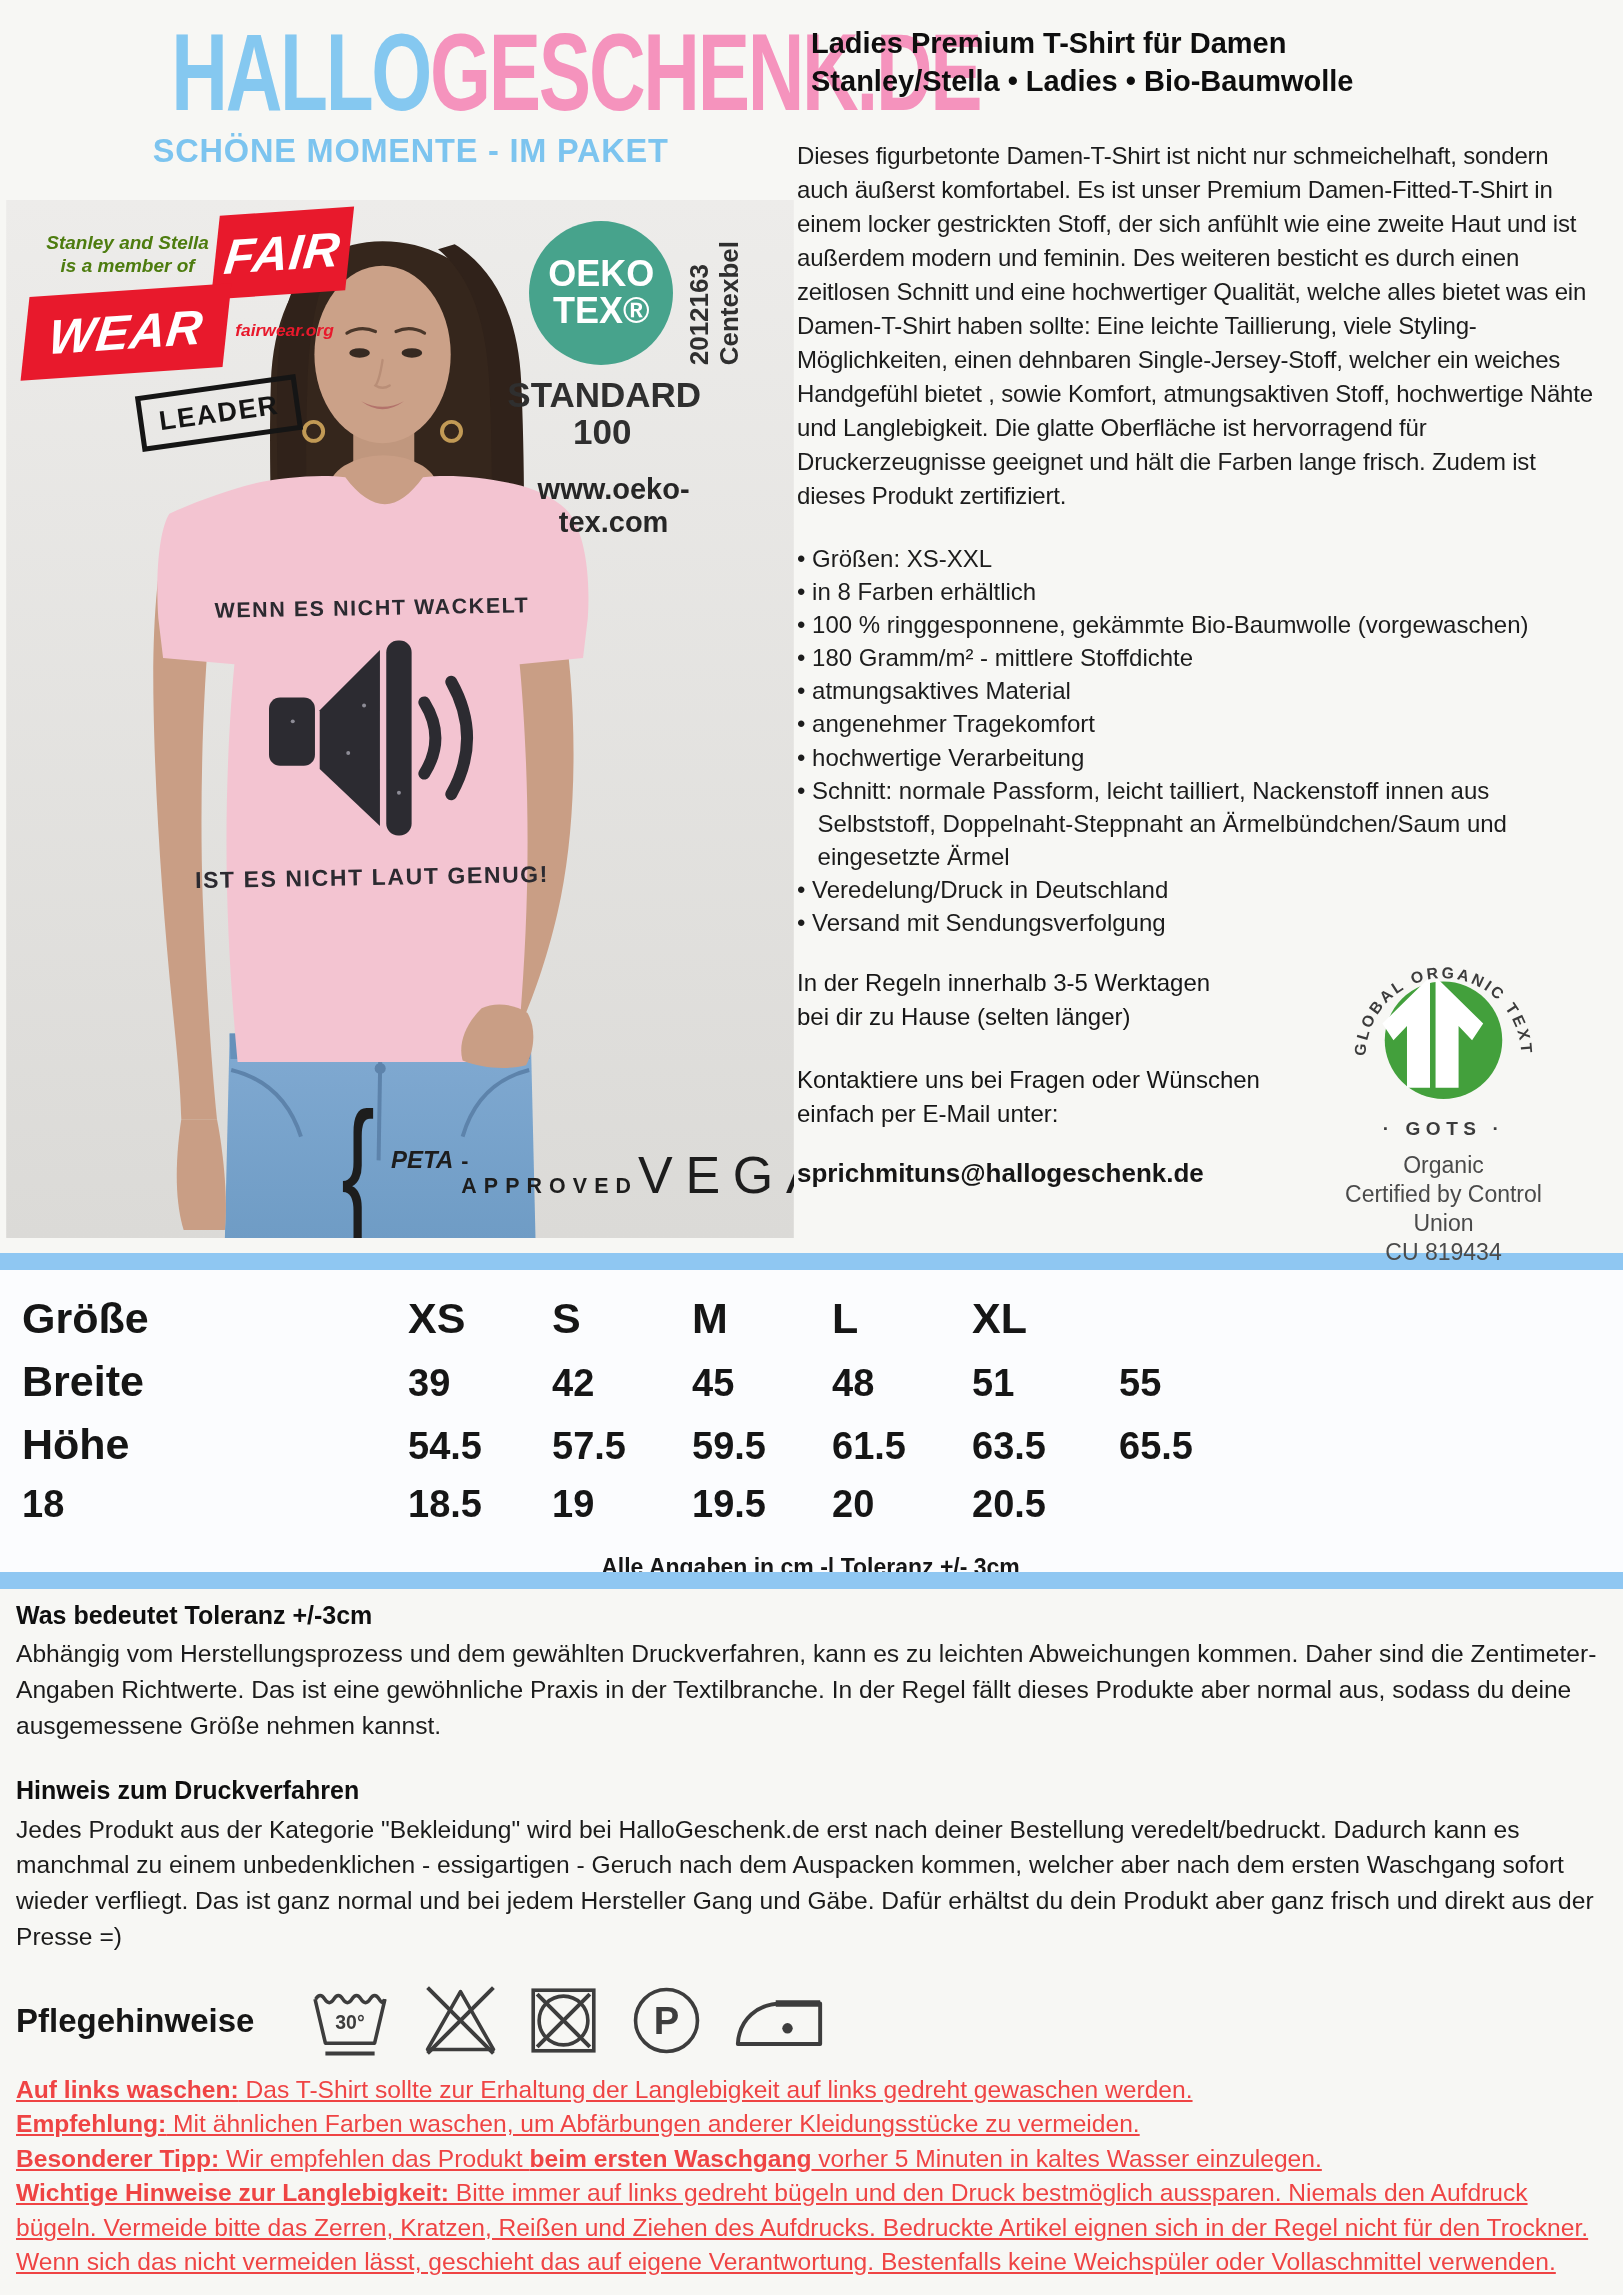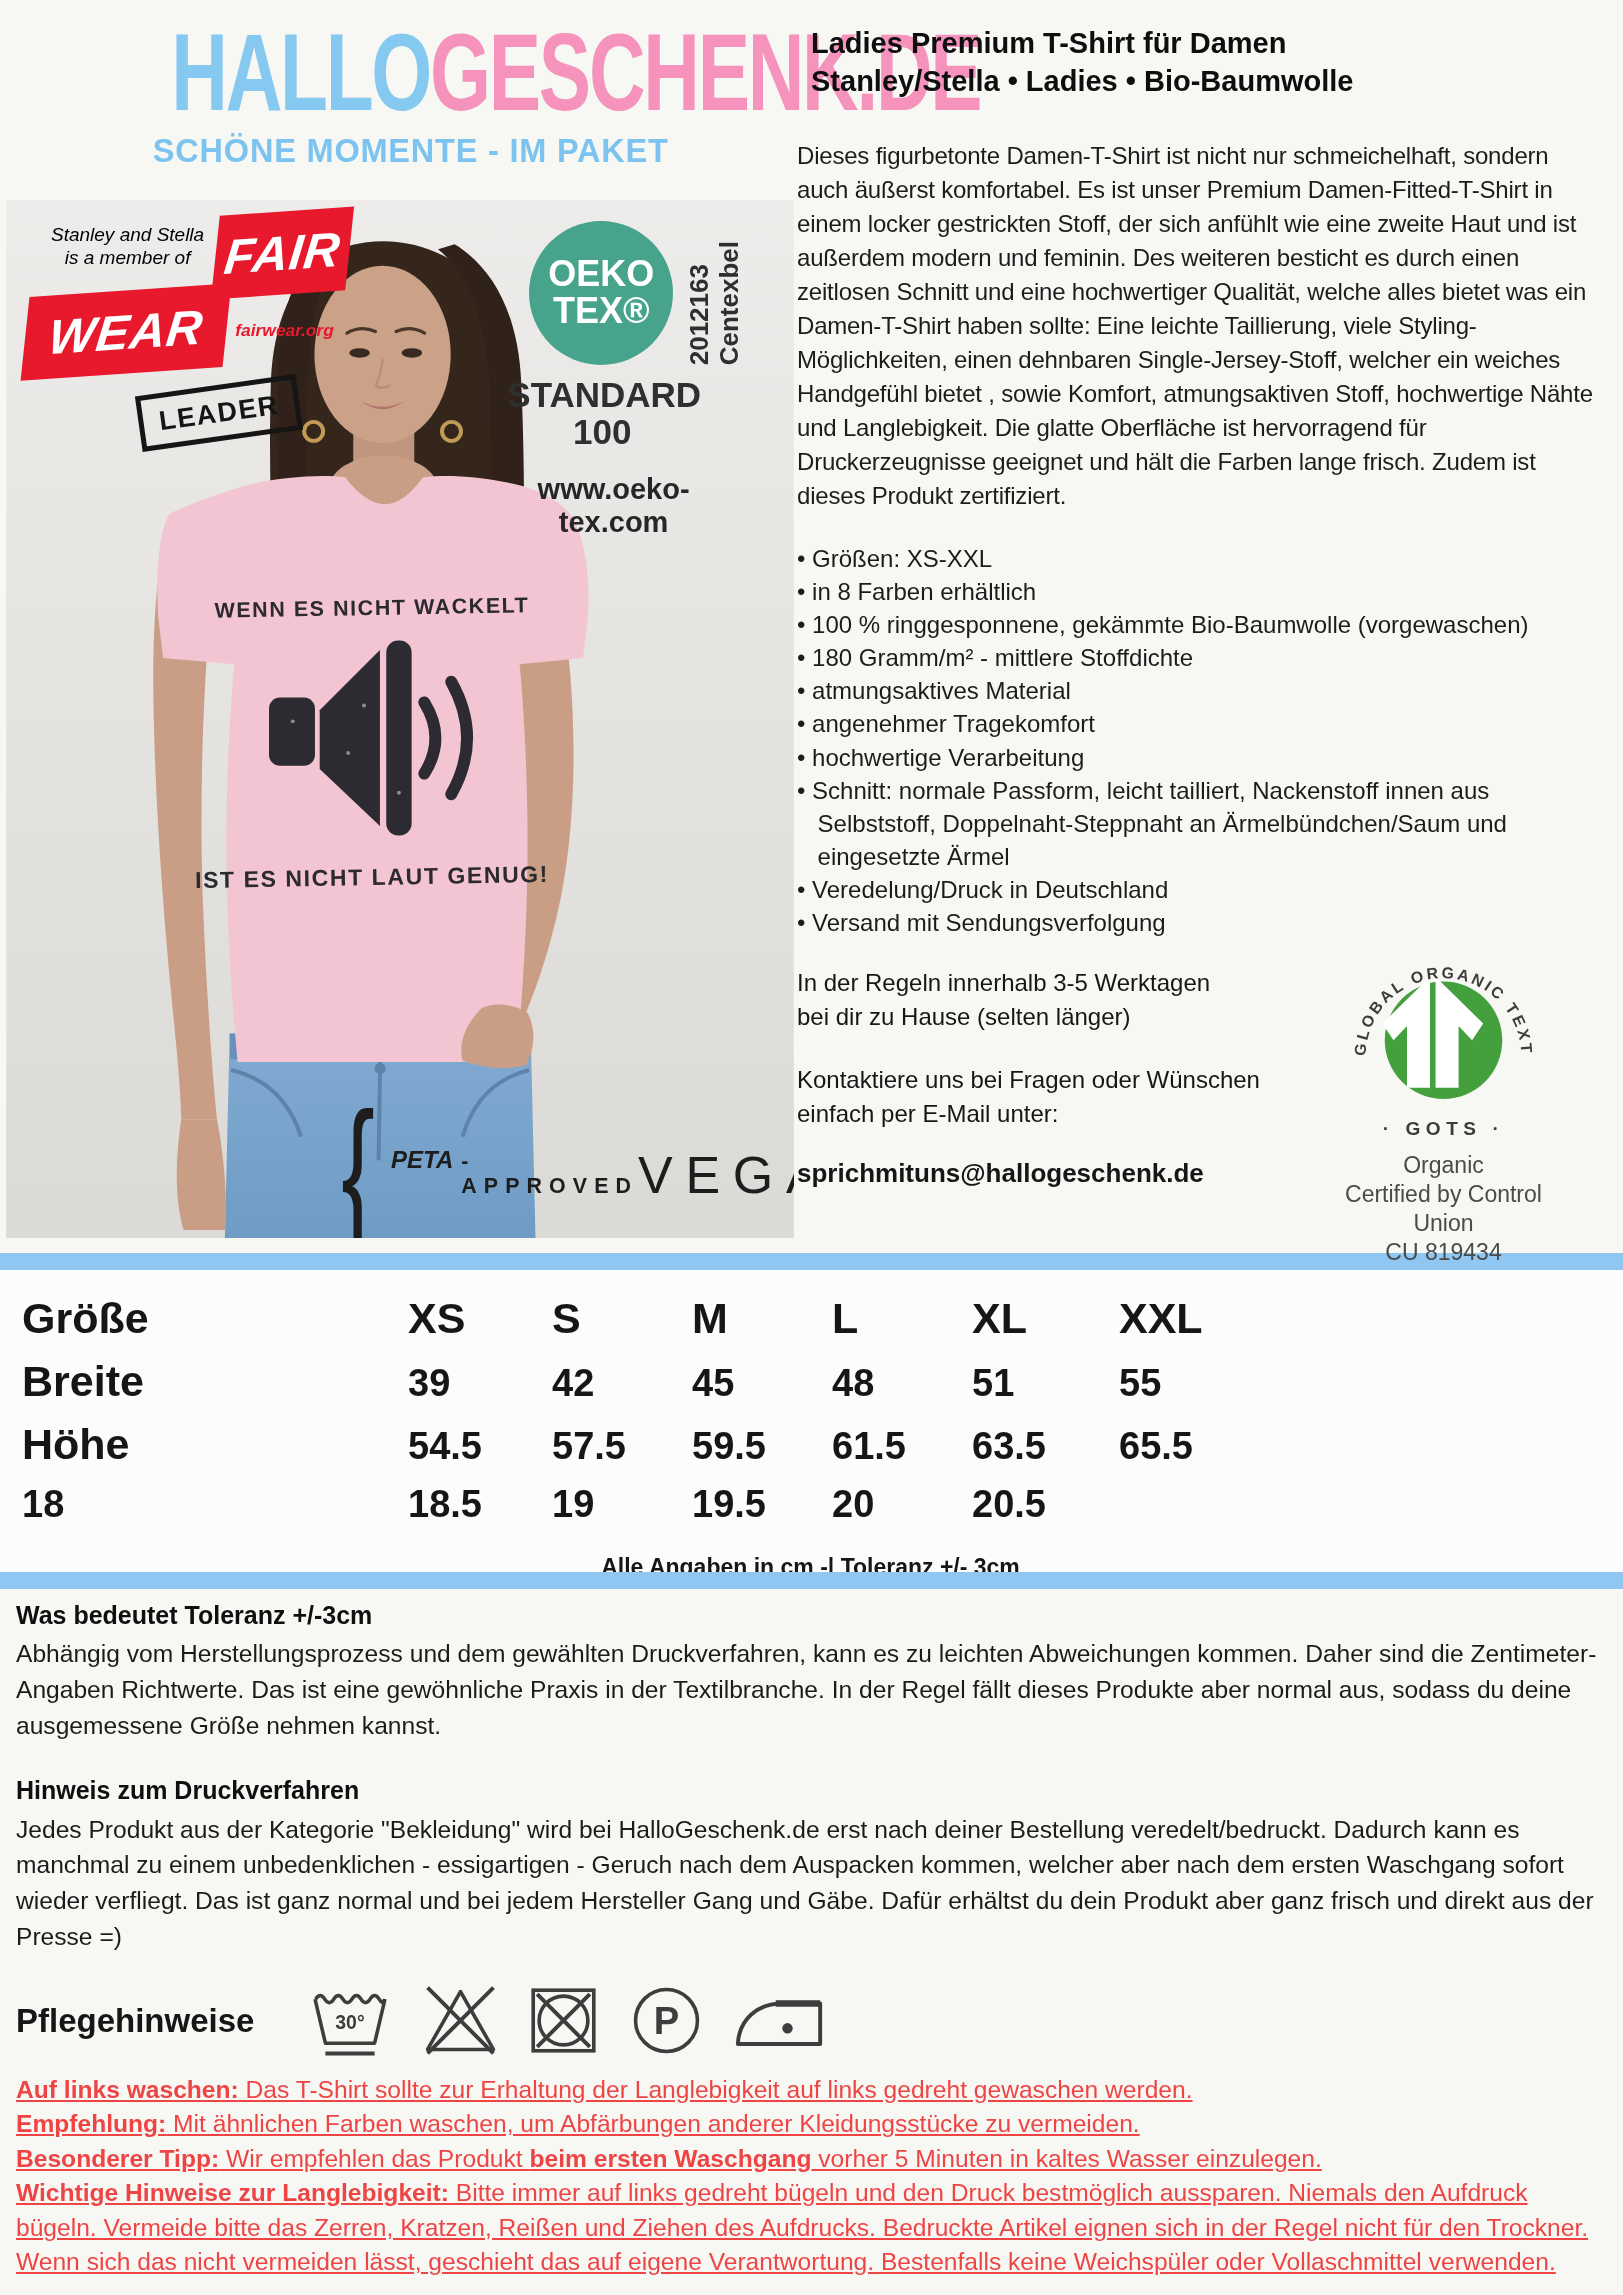--- a/index.html
+++ b/index.html
@@ -12,22 +12,22 @@
              font-weight:700;font-size:109px;letter-spacing:-3.2px;line-height:1.02;white-space:nowrap;}
   .logo-blue{color:#85c8f0;}
   .logo-pink{color:#f593bd;}
   .tagline{margin-top:4.8px;font-weight:700;font-size:32.5px;color:#7cc4ef;letter-spacing:0.8px;}
 
   
   .photo{position:absolute;left:6.3px;top:200px;width:788px;height:1038px;overflow:hidden;}
   .photo svg.figure{position:absolute;left:0;top:0;z-index:1;}
 
   .fairwear{position:absolute;left:12px;top:11px;width:349px;height:238px;z-index:3;}
-  .fw-member{position:absolute;left:14.3px;top:12px;width:190px;text-align:center;color:#000000;
-             font-size:19px;font-weight:400;font-style:italic;line-height:1.22;white-space:pre-line;}
+  .fw-member{position:absolute;left:14.3px;top:20px;width:190px;text-align:center;color:#4d7c0f;
+             font-size:19px;font-weight:700;font-style:italic;line-height:1.22;white-space:pre-line;}
   .fw-fair{position:absolute;left:198px;top:0;width:133px;height:84px;background:#e8192c;
            transform:skewX(-10deg) rotate(-4deg);display:flex;align-items:center;justify-content:center;}
   .fw-wear{position:absolute;left:8px;top:79px;width:200px;height:84px;background:#e8192c;
            transform:skewX(-10deg) rotate(-4deg);display:flex;align-items:center;justify-content:center;}
   .fw-big{color:#fff;font-size:49px;font-weight:700;font-style:italic;letter-spacing:0.8px;}
   .fw-url{position:absolute;left:217px;top:109px;color:#e8192c;font-size:17.4px;font-weight:700;font-style:italic;}
   .fw-leader{position:absolute;left:120px;top:174px;width:152px;height:46px;border:5.5px solid #151515;
              transform:rotate(-8deg);display:flex;align-items:center;justify-content:center;
              font-size:27px;font-weight:700;letter-spacing:1.6px;color:#151515;}
 
@@ -247,21 +247,20 @@
   <div class="band band1"></div>
   <section class="size-section">
     <div class="size-grid">
       <div class="t-row">
         <div class="t-label">Größe</div>
         <div class="t-head">XS</div>
         <div class="t-head">S</div>
         <div class="t-head">M</div>
         <div class="t-head">L</div>
         <div class="t-head">XL</div>
-        <div class="t-head">XXL</div>
       </div>
       <div class="t-row">
         <div class="t-label">Breite</div>
         <div class="t-cell">39</div>
         <div class="t-cell">42</div>
         <div class="t-cell">45</div>
         <div class="t-cell">48</div>
         <div class="t-cell">51</div>
         <div class="t-cell">55</div>
       </div>

